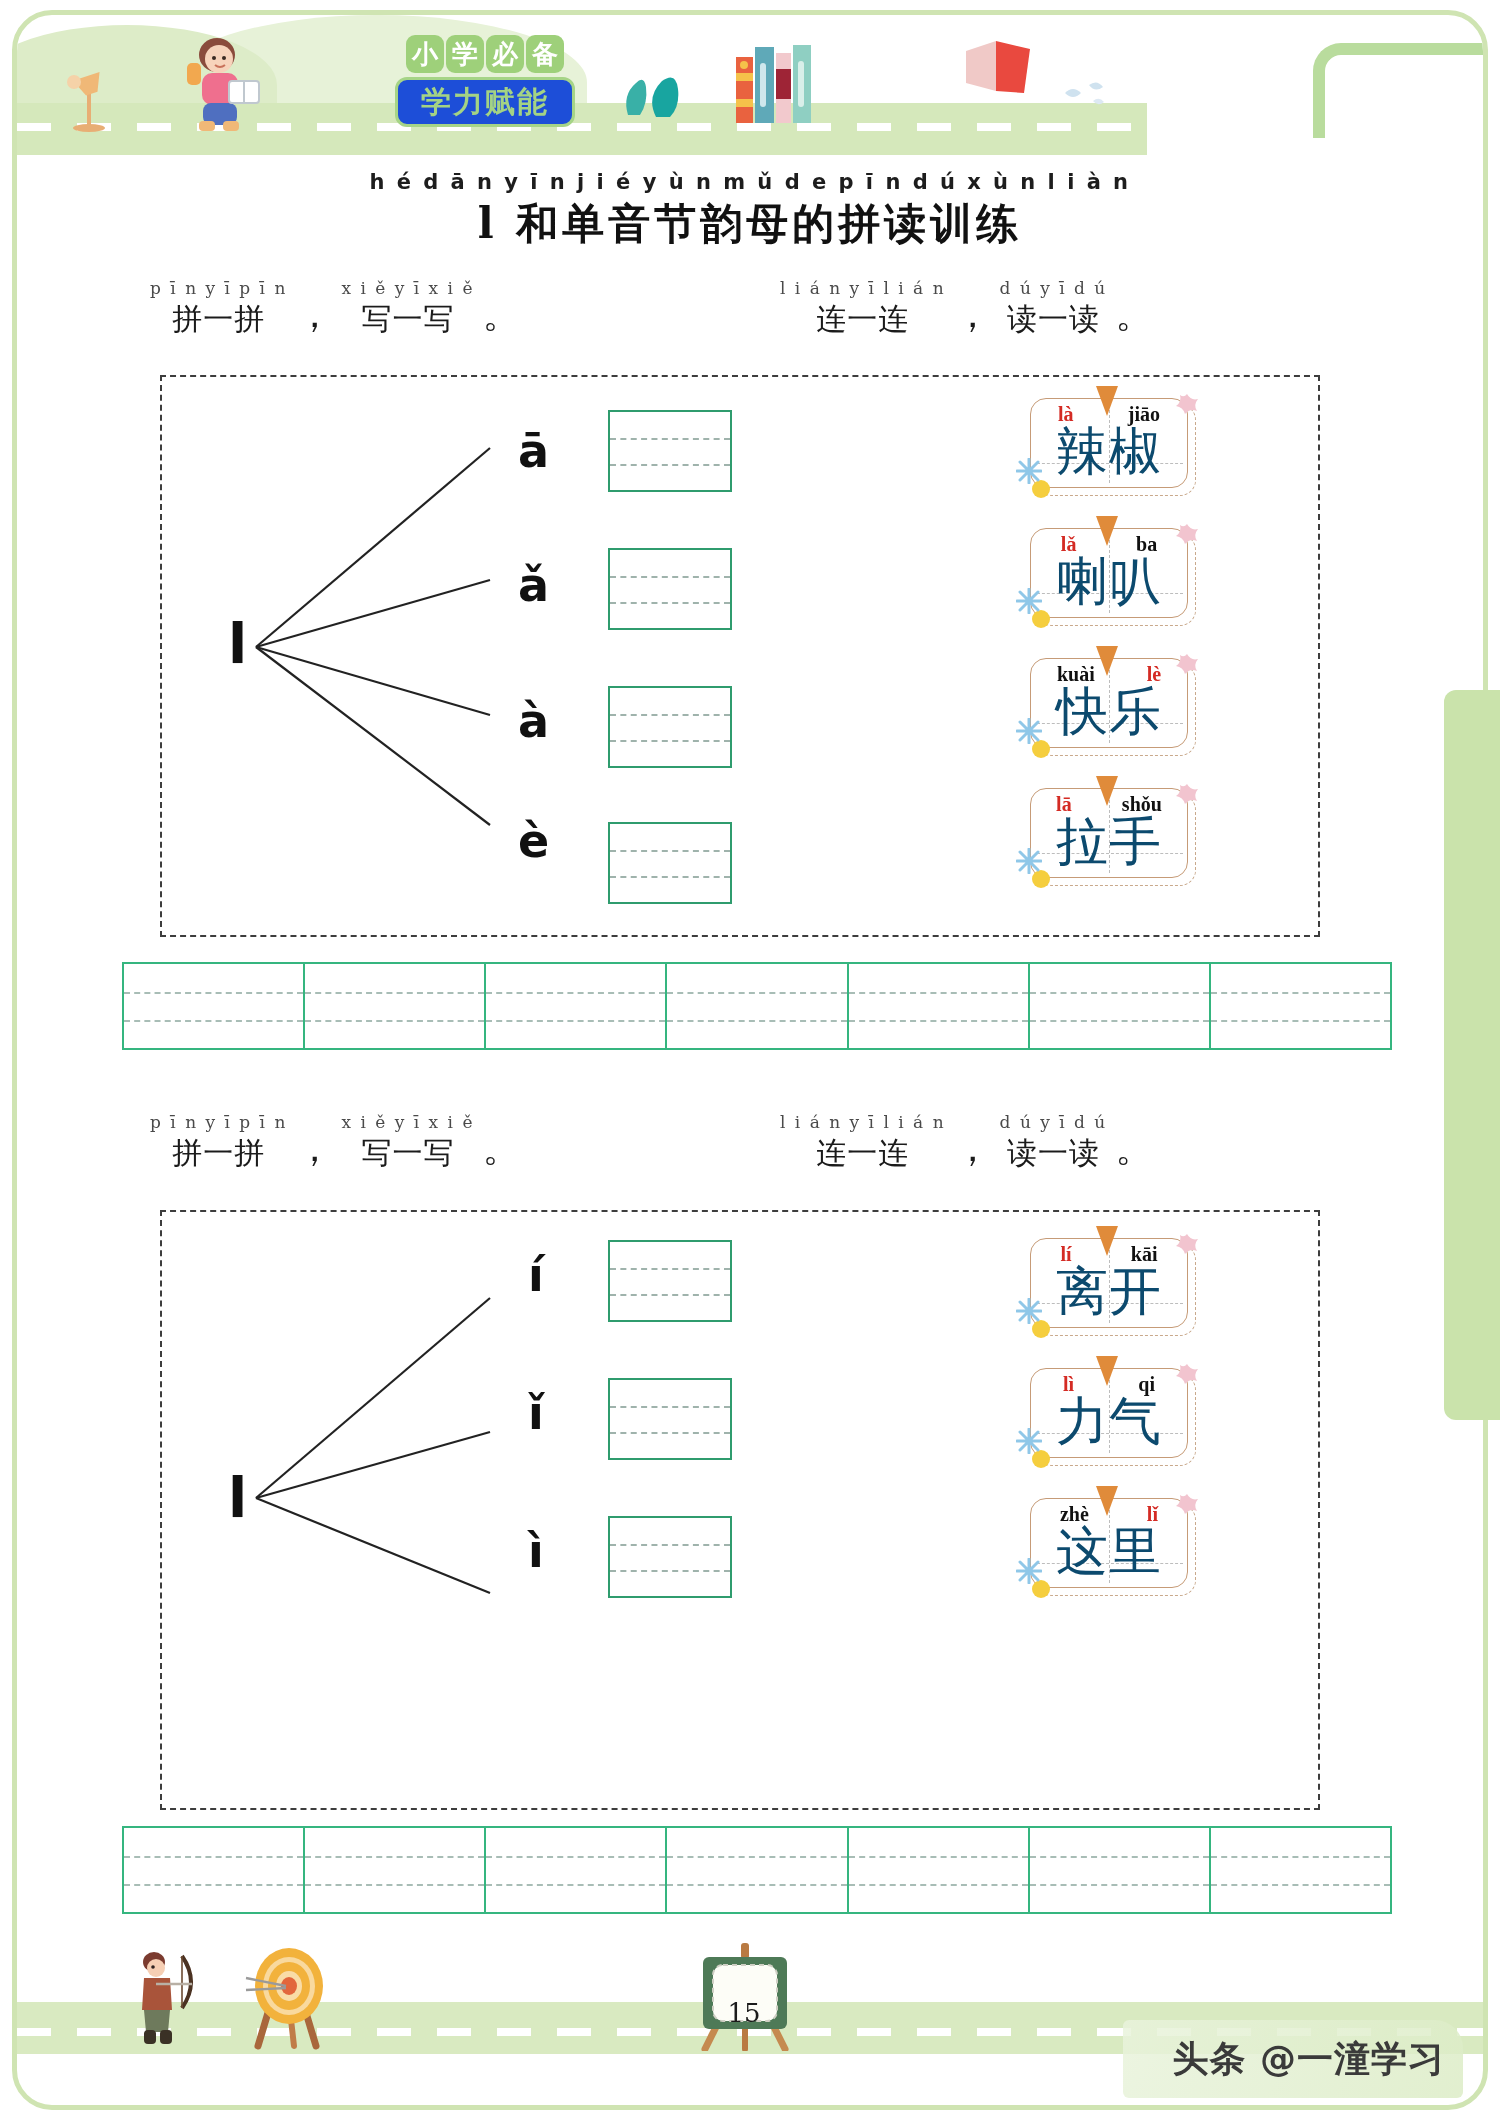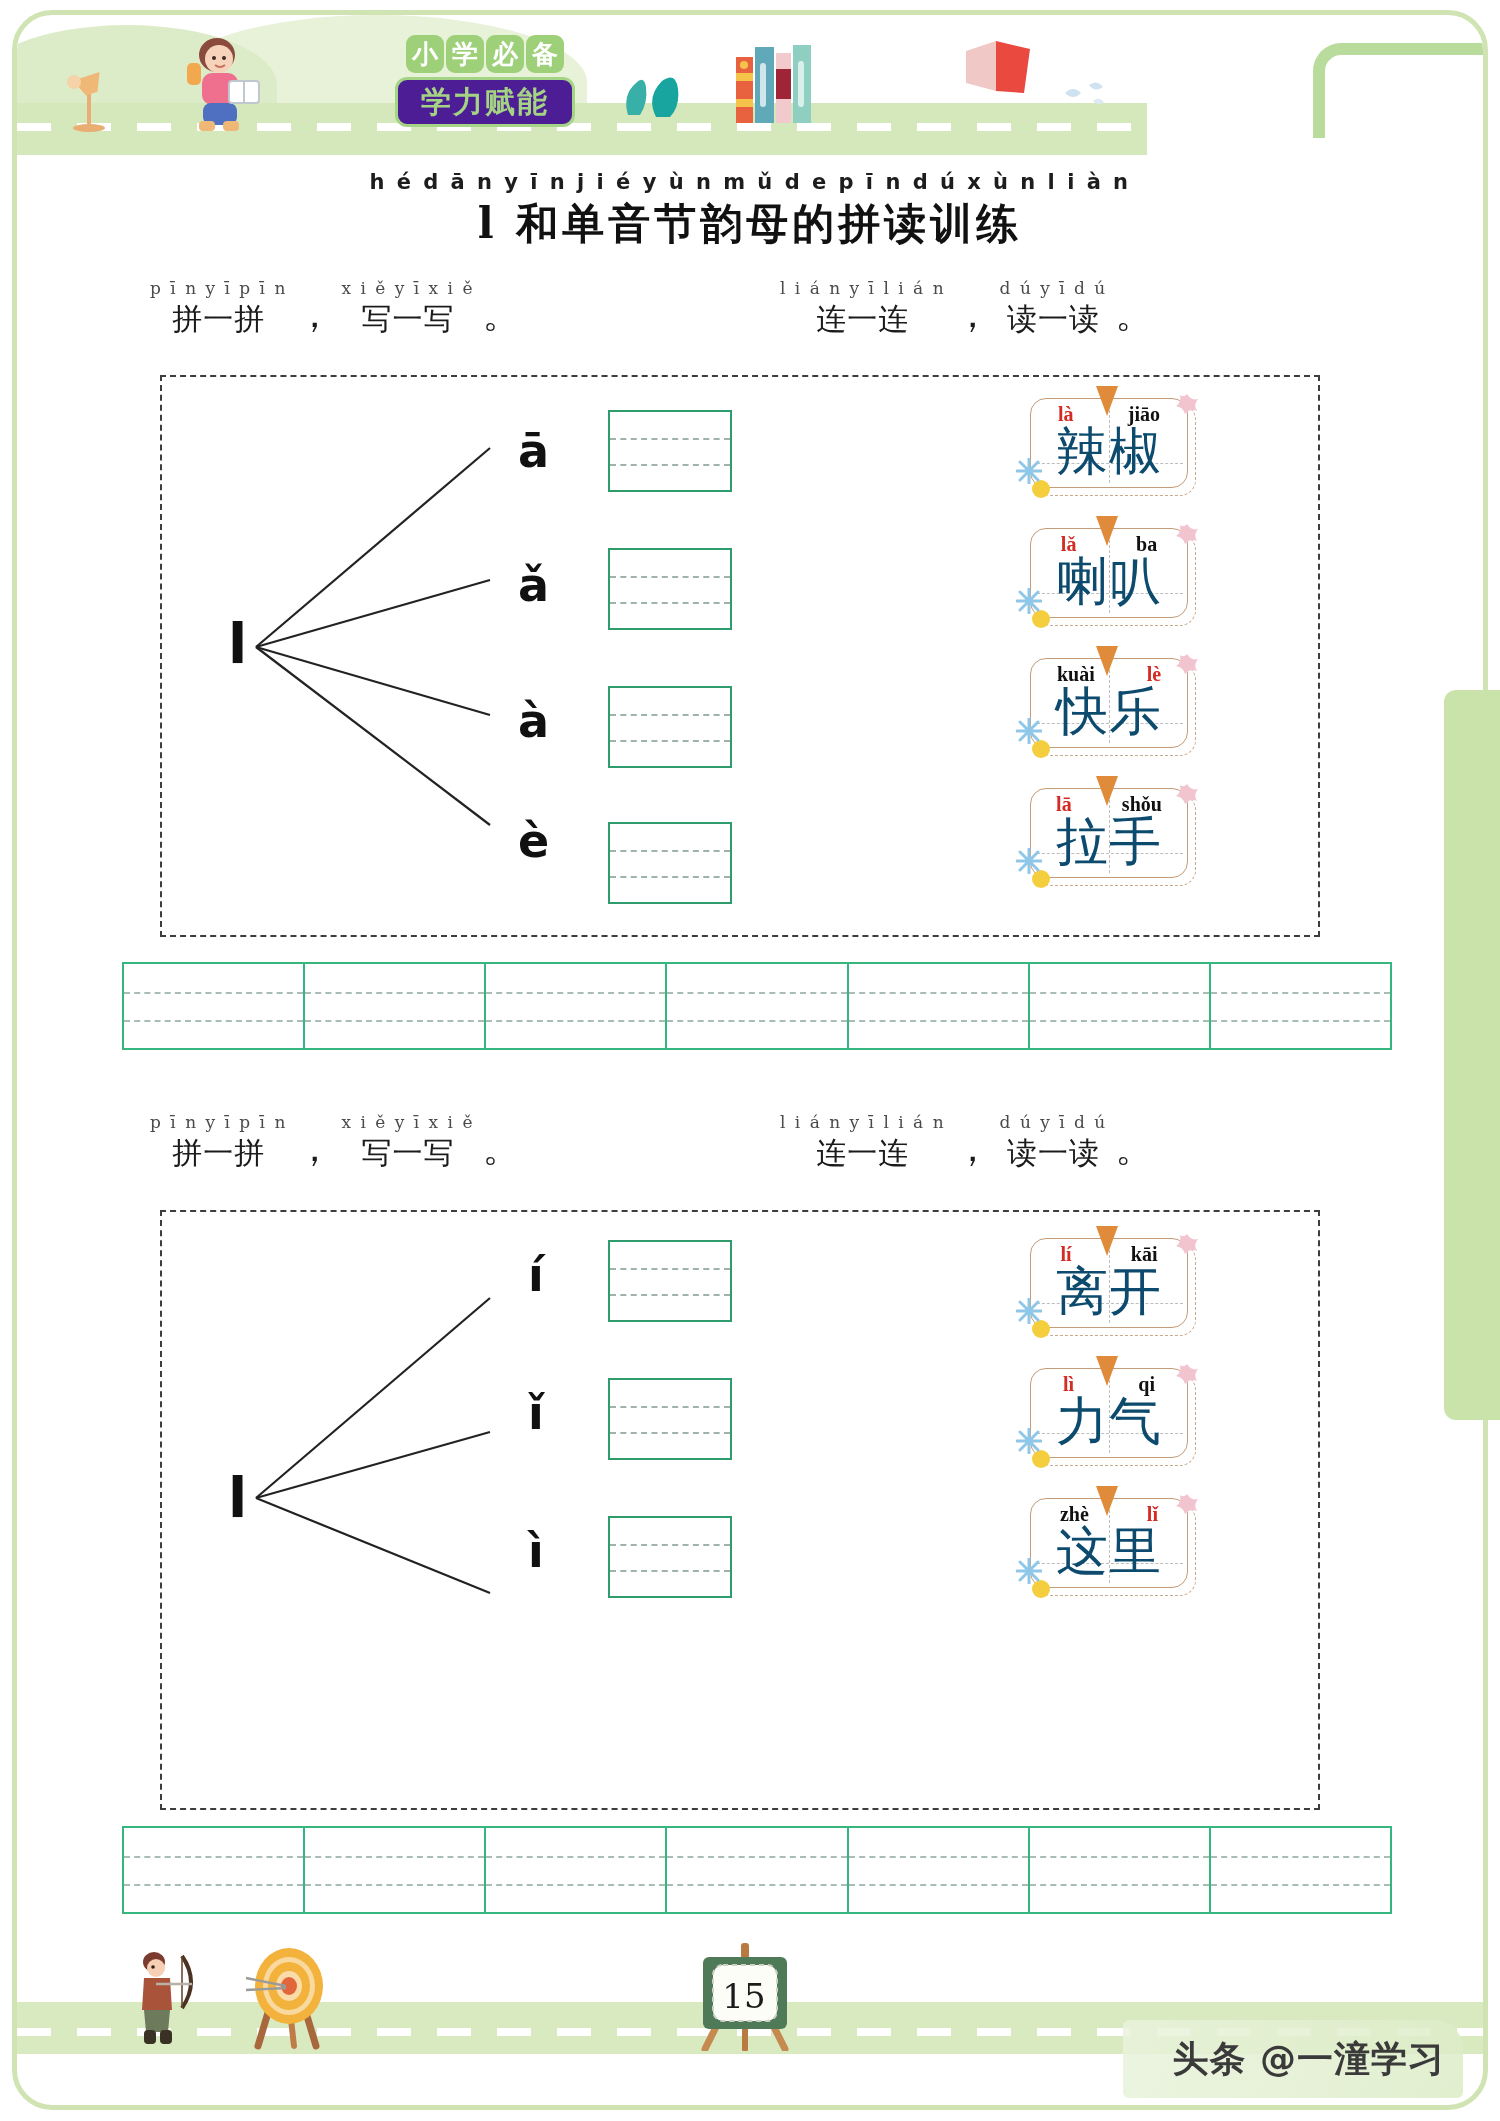--- a/index.html
+++ b/index.html
@@ -72,21 +72,21 @@
     background:#9ed07a; color:#fff;
     border-radius:9px; text-align:center;
     font-size:26px; font-family:"DejaVu Sans", sans-serif;
     font-weight:bold;
   }
   .logo-bottom {
     position:absolute; left:378px; top:62px;
     width:180px; height:50px;
     border:3px solid #a6d487;
     border-radius:12px;
-    background:#4c1d95;
+    background:#1d4ed8;
     display:flex; align-items:center; justify-content:center;
     color:#a4d384; font-size:30px; font-weight:bold;
     letter-spacing:2px;
     font-family:"DejaVu Sans", sans-serif;
   }
 
   
   .girl { position:absolute; left:150px; top:18px; width:110px; height:105px; }
   
   .lamp { position:absolute; left:48px; top:55px; width:48px; height:62px; }
@@ -287,24 +287,24 @@
   .footer-dashes {
     position:absolute; left:0; bottom:70px;
     width:1466px; height:8px;
     background: repeating-linear-gradient(to right,
        #ffffff 0px, #ffffff 34px, transparent 34px, transparent 60px);
   }
   .archer { position:absolute; left:105px; bottom:58px; width:90px; height:100px; }
   .target { position:absolute; left:225px; bottom:55px; width:95px; height:105px; }
   .easel  { position:absolute; left:672px; bottom:55px; width:110px; height:110px; }
   .page-num {
-    position:absolute; left:672px; bottom:90px;
+    position:absolute; left:672px; bottom:78px;
     width:110px; text-align:center;
     font-family:"DejaVu Serif", serif;
-    font-size:34px; color:#1b1b1b;
+    font-size:26px; color:#1b1b1b;
   }
   .watermark {
     position:absolute; right:38px; bottom:22px;
     font-family:"DejaVu Sans", sans-serif;
     font-size:36px; font-weight:bold;
     color:#3a3a3a;
     letter-spacing:1px;
     white-space:nowrap;
   }
   .watermark-bg {

